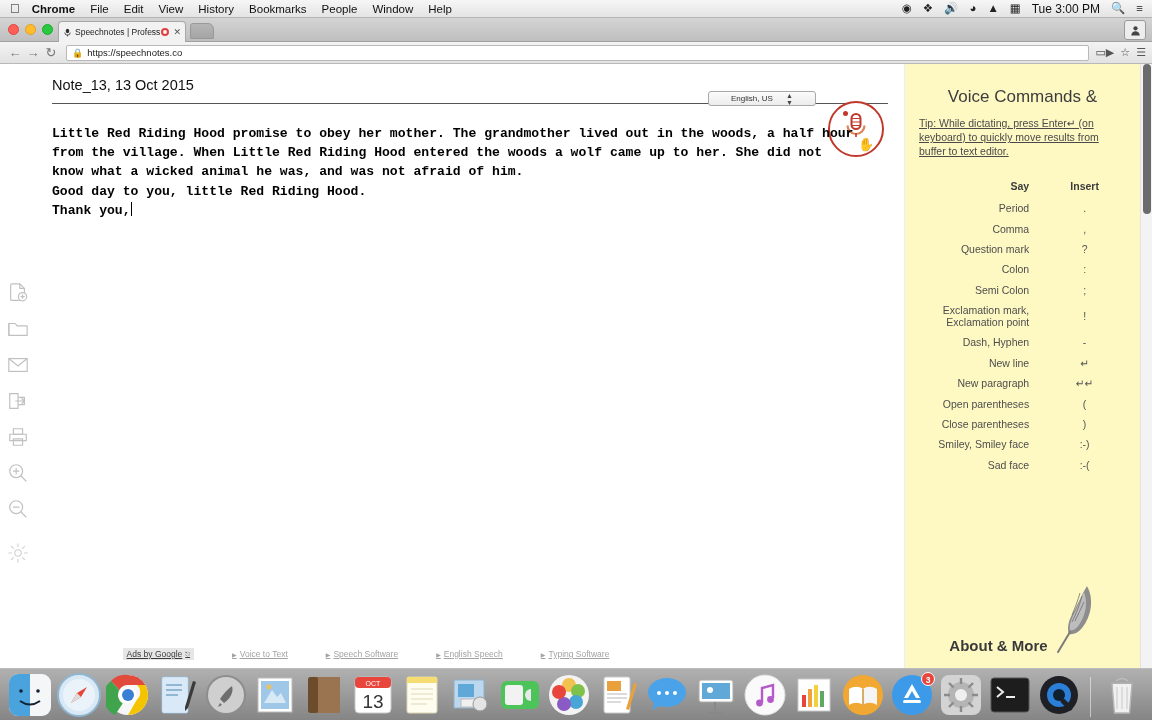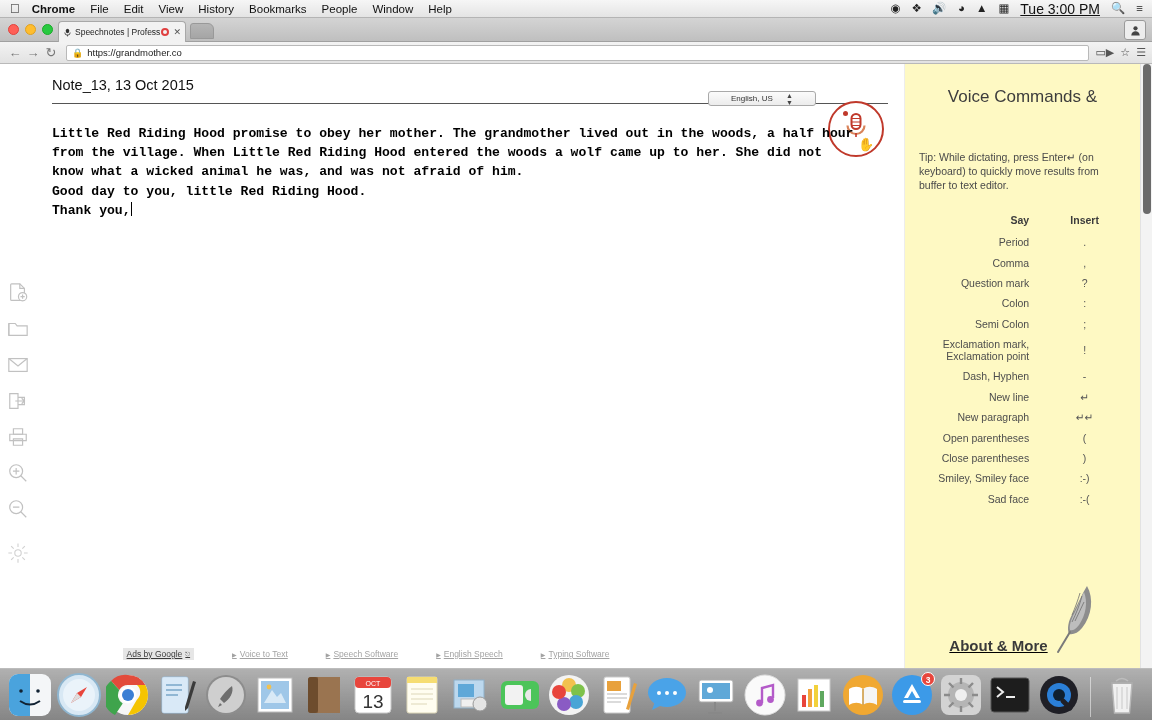--- a/index.html
+++ b/index.html
@@ -15,21 +15,21 @@
     position:absolute; top:0; left:0; width:1152px; height:18px;
     background: linear-gradient(#f6f6f6, #e4e4e4);
     border-bottom:1px solid #b4b4b4;
     display:flex; align-items:center; font-size:11.5px; color:#111;
   }
   .menubar .apple { margin-left:10px; margin-right:12px; font-size:13px; line-height:1; }
   .menubar .mi { margin-right:15px; white-space:nowrap; }
   .menubar .mi.bold { font-weight:bold; }
   .menubar .right { margin-left:auto; display:flex; align-items:center; gap:11px; margin-right:9px; }
   .menubar .right .ic { font-size:11.5px; line-height:1; color:#222; display:inline-block; }
-  .clock { font-size:14px;text-decoration:underline; }
+  .clock { font-size:12px; }
 
   
   .chrome-win { position:absolute; top:18px; left:0; width:1152px; height:650px; background:#fff; }
   .tabstrip {
     position:relative; height:24px;
     background: linear-gradient(#d4d4d4,#bfbfbf);
     border-bottom:1px solid #a0a0a0;
   }
   .lights { position:absolute; left:8px; top:6px; display:flex; gap:6px; }
   .lights i { width:11px; height:11px; border-radius:50%; display:block; }
@@ -142,33 +142,33 @@
 
   
   .sidebar {
     position:absolute; right:12px; top:0; width:236px; height:604px;
     background:#fef9c3; border-left:1px solid #ededed; padding:0 14px;
   }
   .sb-title {
     text-align:center; font-size:17px; color:#3d3d3d; font-weight:400;
     line-height:26px; padding-top:20px;
   }
-  .sb-tip { margin-top:40px; font-size:10.5px; color:#4a4a4a; line-height:14px; }
+  .sb-tip { margin-top:6px; font-size:10.5px; color:#4a4a4a; line-height:14px;text-decoration:underline; }
   .cmd-table { width:100%; margin-top:22px; border-collapse:collapse; }
   .cmd-table th {
     font-size:10.5px; color:#3c3c3c; font-weight:bold; padding-bottom:6px;
   }
   .cmd-table th.say, .cmd-table td.say { text-align:right; width:60%; padding-right:14px; }
   .cmd-table th.ins, .cmd-table td.ins { text-align:center; width:40%; }
   .cmd-table td { font-size:10.5px; color:#4d4d4d; padding:4.2px 0; line-height:12px; }
   .cmd-table td.ins { color:#555; }
 
   .about {
     position:absolute; left:14px; right:14px; bottom:10px;
-    display:flex; align-items:flex-end; justify-content:center; gap:6px;text-decoration:underline;
+    display:flex; align-items:flex-end; justify-content:center; gap:6px;
   }
   .about .lbl { font-size:15px; font-weight:bold; color:#3a3a3a; padding-bottom:4px; }
 
   
   .dock {
     position:absolute; left:0; bottom:0; width:1152px; height:52px;
     background:linear-gradient(rgba(150,150,150,.75), rgba(120,120,120,.9));
     border-top:1px solid rgba(255,255,255,.45);
     display:flex; align-items:flex-end; justify-content:center; gap:5px;
     padding-bottom:3px;
@@ -239,21 +239,21 @@
           </svg>
       </div>
     </div>
 
     <div class="toolbar">
       <span class="nav-ic">←</span>
       <span class="nav-ic">→</span>
       <span class="nav-ic">↻</span>
       <div class="omnibox">
         <span class="lockic">🔒</span>
-        <span>https://grandmother.co</span>
+        <span>https://speechnotes.co</span>
       </div>
       <span class="tb-right">
         <span>▭▶</span>
         <span>☆</span>
         <span>☰</span>
       </span>
     </div>
 
     <div class="page">
 

